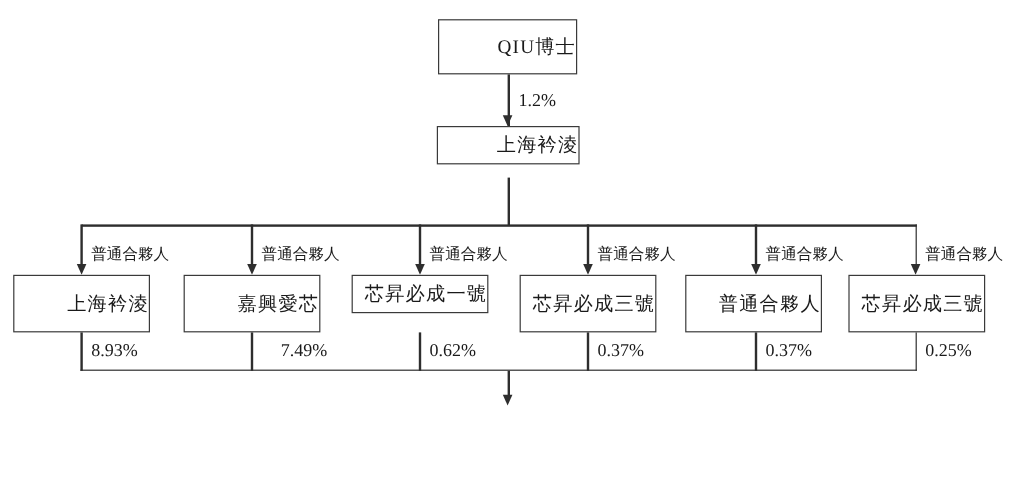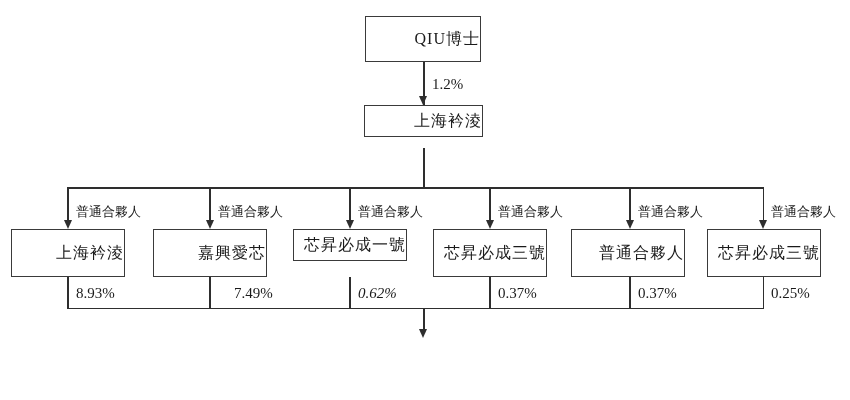--- a/index.html
+++ b/index.html
@@ -101,21 +101,21 @@
   <div class="vline" style="left:209.3px; top:277px; height:32px;"></div>
   <div class="pct-label" style="left:218px; top:285px;margin-left:16px;">7.49%</div>
 
   <div class="vline" style="left:349.3px; top:187px; height:34px;"></div>
   <div class="arrowhead" style="left:345.6px; top:220px;"></div>
   <div class="partner-label" style="left:358px; top:203px;">普通合夥人</div>
   <div class="box" style="left:293px; top:229px; width:114px; height:32px;">
     <span>芯昇必成一號</span>
   </div>
   <div class="vline" style="left:349.3px; top:277px; height:32px;"></div>
-  <div class="pct-label" style="left:358px; top:285px;font-style:italic;">0.62%</div>
+  <div class="pct-label" style="left:358px; top:285px;">0.62%</div>
 
   <div class="vline" style="left:489.3px; top:187px; height:34px;"></div>
   <div class="arrowhead" style="left:485.6px; top:220px;"></div>
   <div class="partner-label" style="left:498px; top:203px;">普通合夥人</div>
   <div class="box" style="left:433px; top:229px; width:114px; height:48px;">
     <span>芯昇必成三號</span>
   </div>
   <div class="vline" style="left:489.3px; top:277px; height:32px;"></div>
   <div class="pct-label" style="left:498px; top:285px;">0.37%</div>
 

